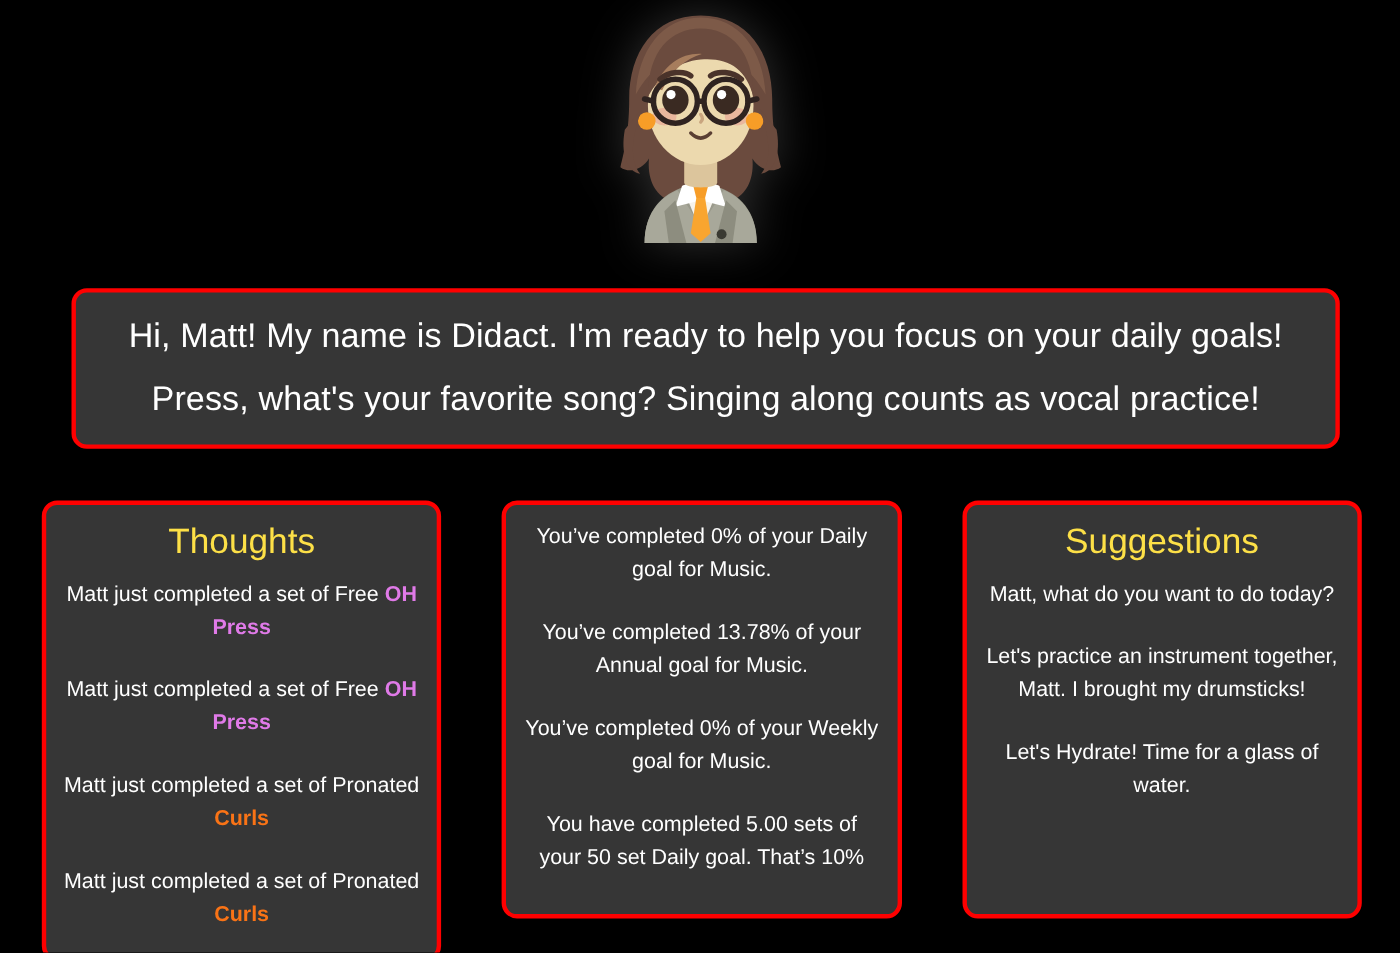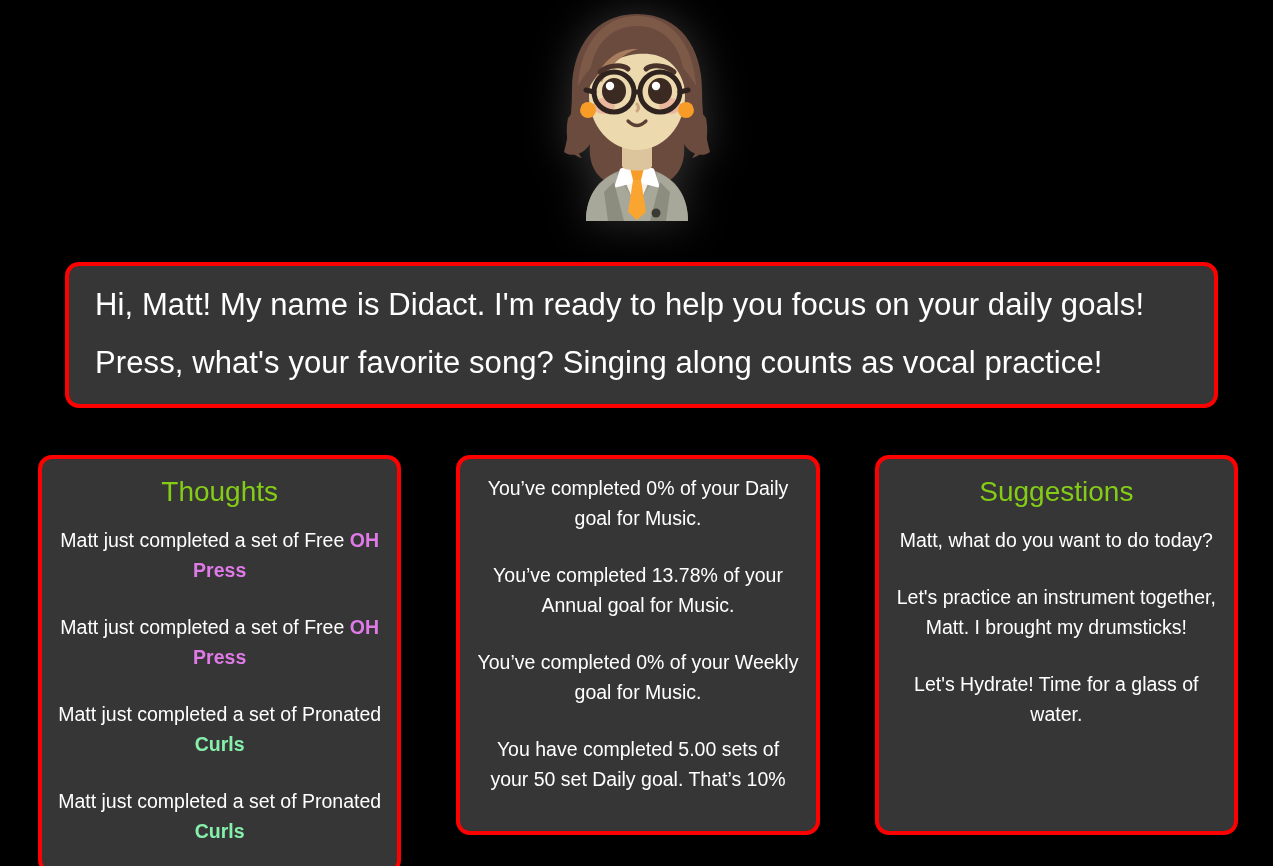--- a/index.html
+++ b/index.html
@@ -35,21 +35,21 @@
   .avatar svg { display: block; width: 100%; height: 100%; }
 
   
   .banner {
     position: relative;
     margin: 18px 55px 0 65px;
     background: #363636;
     border: 4px solid #ff0000;
     border-radius: 14px;
     padding: 18px 26px 20px 26px;
-    text-align: left;
+    text-align: center;
   }
   .banner p {
     margin: 0;
     font-size: 31px;
     line-height: 42px;
     color: #ffffff;
     letter-spacing: 0.1px;
   }
   .banner p + p { margin-top: 16px; }
 
@@ -64,34 +64,34 @@
     flex: 1 1 0;
     background: #363636;
     border: 4px solid #ff0000;
     border-radius: 14px;
     padding: 14px 16px 24px 16px;
     text-align: center;
     min-height: 380px;
   }
   .card h2 {
     margin: 0 0 14px 0;
-    font-size: 28px;
+    font-size: 32px;
     font-weight: 400;
     line-height: 38px;
-    color: #84cc16;
+    color: #fde047;
   }
   .card .entry {
     margin: 0 0 27px 0;
     font-size: 19.5px;
     line-height: 30px;
     color: #ffffff;
   }
   .card .entry:last-child { margin-bottom: 0; }
   .kw-violet { color: #e07ae8; font-weight: bold; }
-  .kw-yellow { color: #86efac; font-weight: bold; }
+  .kw-yellow { color: #f97316; font-weight: bold; }
 </style>
 </head>
 <body>
 
 <div class="avatar-wrap">
   <div class="avatar">
     <svg viewBox="0 0 190 215" xmlns="http://www.w3.org/2000/svg">
 
       <path d="M95 8 C52 8 30 42 30 84 C30 112 26 130 22 146 C30 152 42 148 48 138 C46 160 56 172 66 176 L124 176 C134 172 144 160 142 138 C148 148 160 152 168 146 C164 130 160 112 160 84 C160 42 138 8 95 8 Z" fill="#6b4b3e"></path>
       <path d="M95 10 C60 10 38 40 36 80 C50 54 70 44 95 44 C120 44 140 54 154 80 C152 40 130 10 95 10 Z" fill="#7d5a48"></path>

